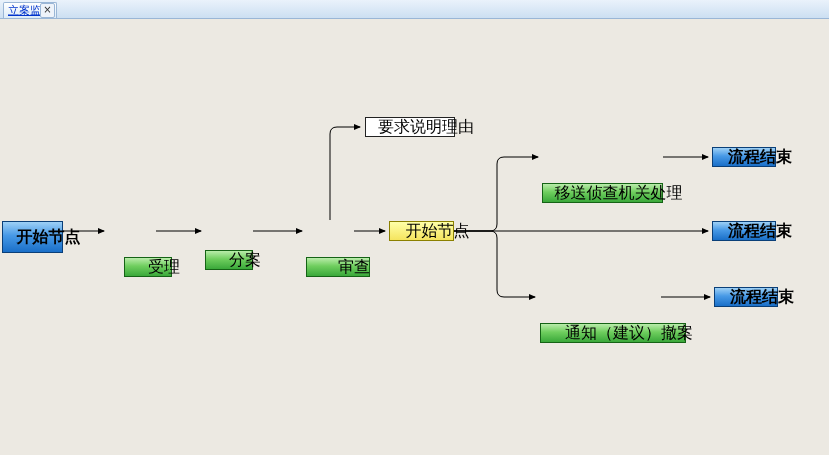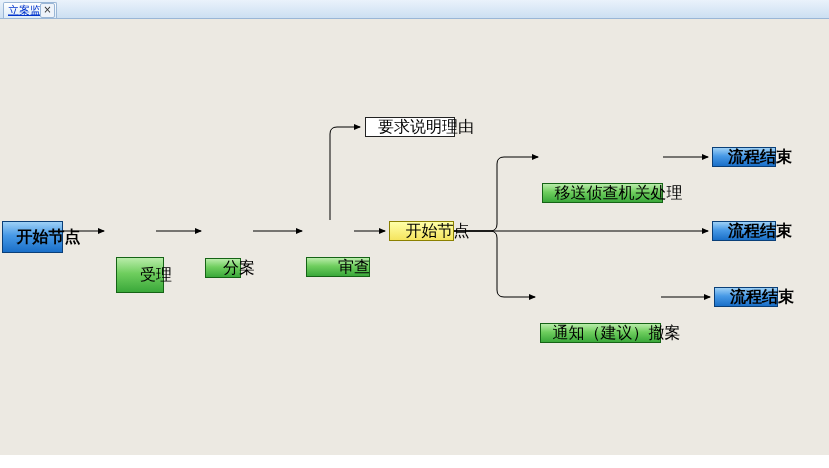--- a/index.html
+++ b/index.html
@@ -80,24 +80,24 @@
     <path d="M330,220 L330,134 Q330,127 337,127 L360,127" marker-end="url(#arrow)"></path>
     <path d="M454,231 L708,231" marker-end="url(#arrow)"></path>
     <path d="M454,231 L490,231 Q497,231 497,224 L497,164 Q497,157 504,157 L538,157" marker-end="url(#arrow)"></path>
     <path d="M454,231 L490,231 Q497,231 497,238 L497,290 Q497,297 504,297 L535,297" marker-end="url(#arrow)"></path>
     <path d="M663,157 L708,157" marker-end="url(#arrow)"></path>
     <path d="M661,297 L710,297" marker-end="url(#arrow)"></path>
   </g>
 </svg>
 
 <div class="node blue" style="left:2px;  top:221px;width:61px; height:32px">开始节点</div>
-<div class="node green" style="left:116px;top:221px;width:48px; height:36px">受理</div>
-<div class="node green" style="left:205px;top:222px;width:36px; height:20px">分案</div>
+<div class="node green" style="left:124px;top:221px;width:48px; height:20px">受理</div>
+<div class="node green" style="left:205px;top:214px;width:48px; height:20px">分案</div>
 <div class="node green" style="left:306px;top:221px;width:64px; height:20px">审查</div>
 <div class="node white" style="left:365px;top:117px;width:90px; height:20px">要求说明理由</div>
 <div class="node yellow" style="left:389px;top:221px;width:65px; height:20px">开始节点</div>
 <div class="node green" style="left:542px;top:147px;width:121px;height:20px">移送侦查机关处理</div>
-<div class="node green" style="left:540px;top:287px;width:121px;height:20px">通知（建议）撤案</div>
+<div class="node green" style="left:540px;top:287px;width:146px;height:20px">通知（建议）撤案</div>
 <div class="node blue" style="left:712px;top:147px;width:64px; height:20px">流程结束</div>
 <div class="node blue" style="left:712px;top:221px;width:64px; height:20px">流程结束</div>
 <div class="node blue" style="left:714px;top:287px;width:64px; height:20px">流程结束</div>
 
 <div class="bottom-strip"></div>
 
 </body></html>

